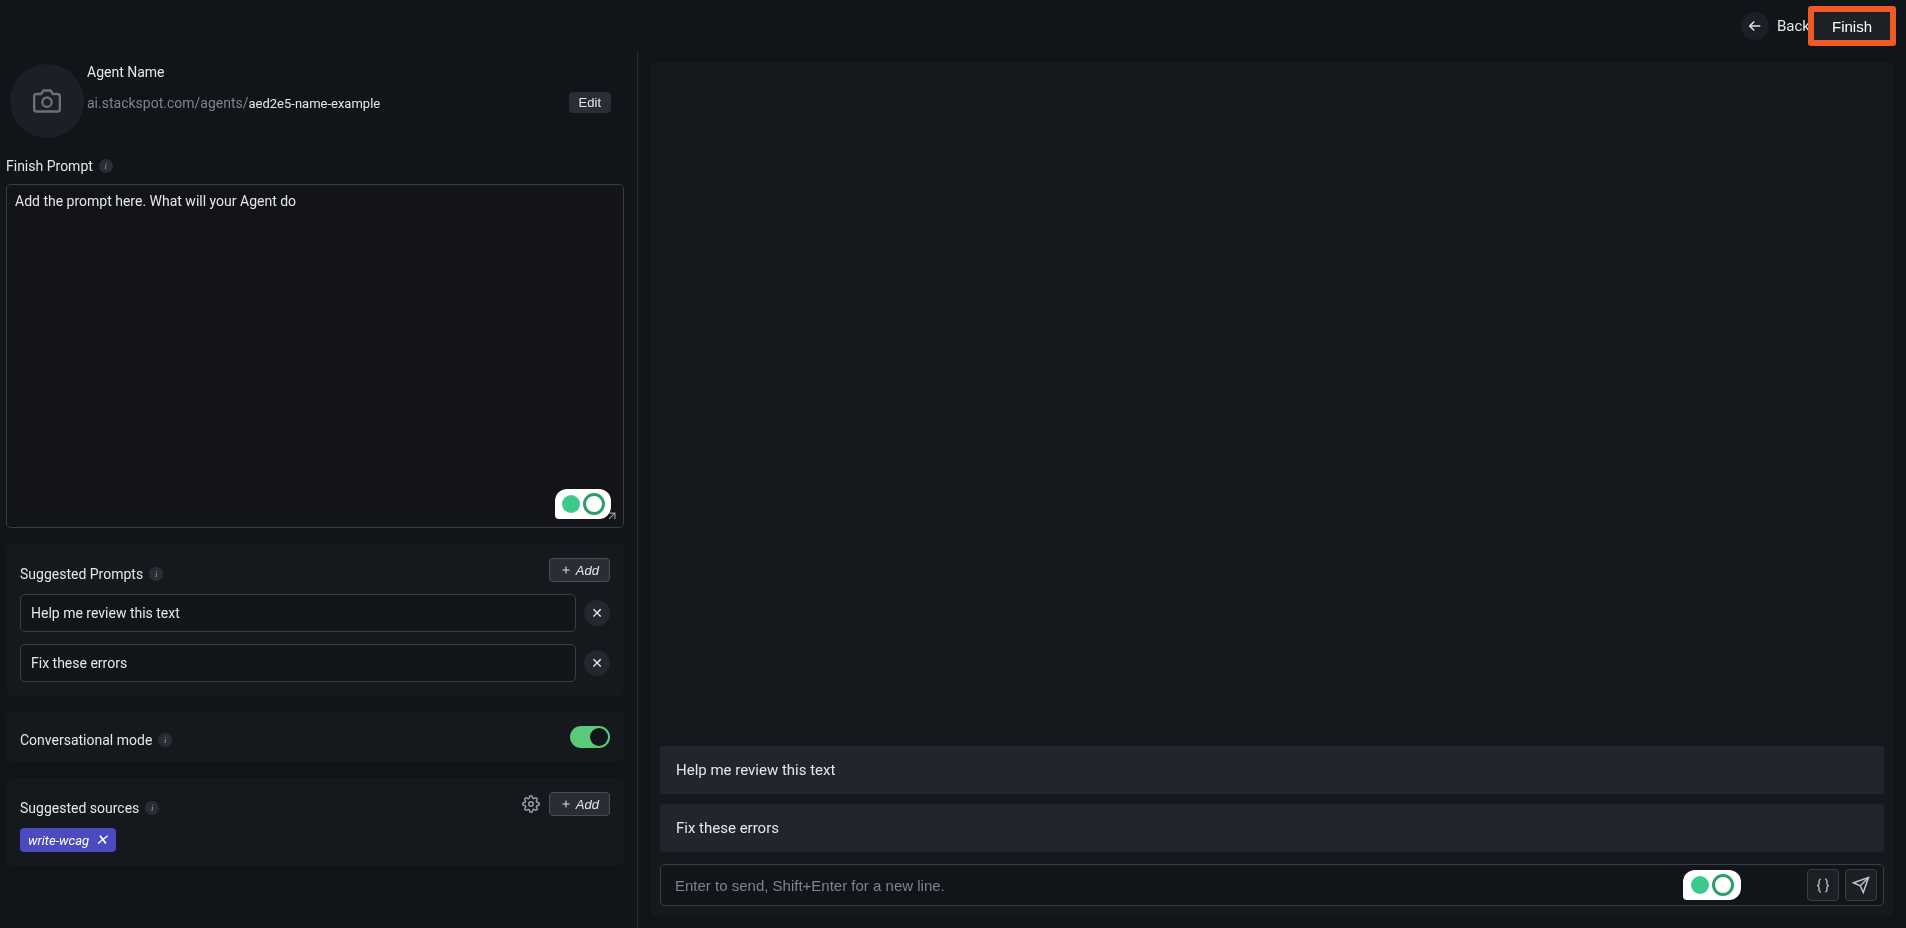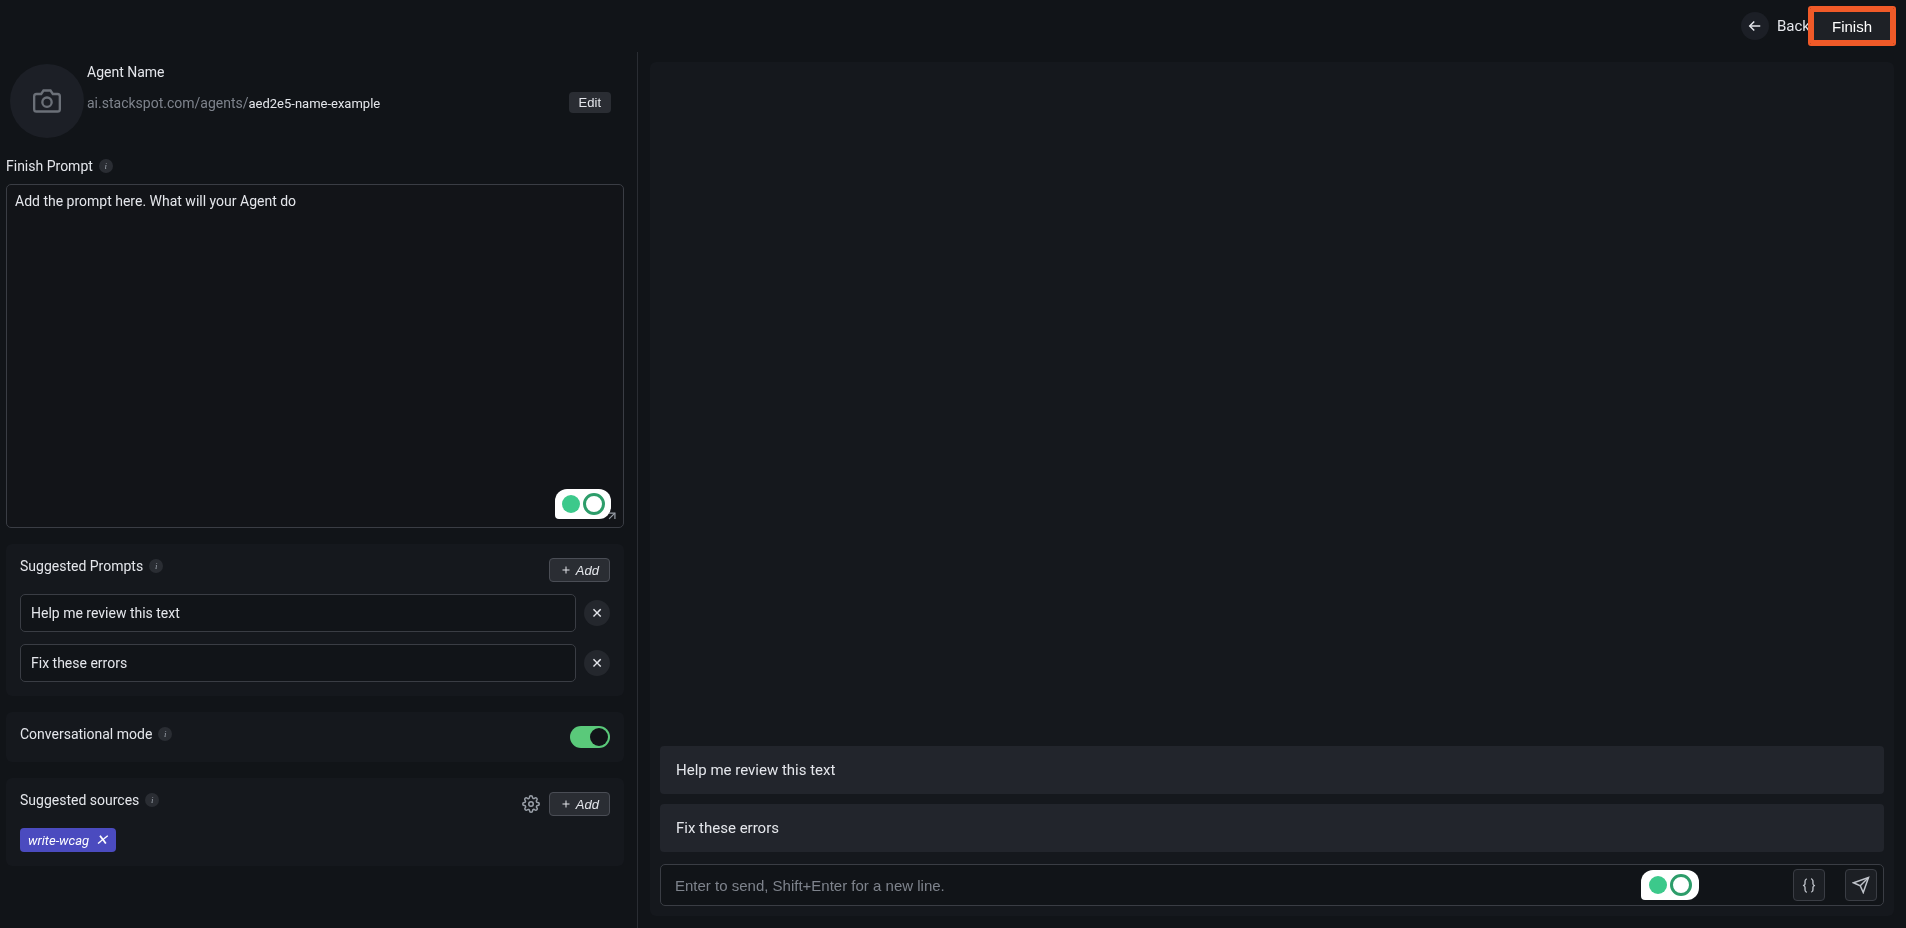--- a/index.html
+++ b/index.html
@@ -144,21 +144,21 @@
 
 
 .card {
   background:#15181d;
   border-radius:6px;
   padding: 14px 14px;
   margin-top: 16px;
   width: 618px;
 }
 .card-head {
-  display:flex; justify-content:space-between; align-items:flex-start;
+  display:flex; justify-content:space-between; align-items:flex-end;
 }
 .add-btn {
   height:24px; padding: 0 10px;
   background:#2a2d33; border:1px solid #4a4d55;
   color:#e4e6eb; border-radius:4px;
   display:flex; align-items:center; gap:4px;
   cursor:pointer; font-size:13px;font-style:italic;
 }
 .prompt-pill-row {
   display:flex; gap:8px; align-items:center;
@@ -216,21 +216,21 @@
   padding:0 16px; font-size:15px; margin-top:10px;
   cursor:pointer;
 }
 .input-bar {
   margin-top:12px;
   height:42px;
   background:#111418; border:1px solid #3a3d44;
   border-radius:5px;
   display:flex; align-items:center;
   padding:0 6px 0 14px;
-  gap:20px;
+  gap:6px;
 }
 .chat-input {
   flex:1; background:transparent; border:none;
   color:#e4e6eb; font-size:15px;
 }
 .chat-input::placeholder { color:#7e838c; }
 .ib-ext {
   width:58px; height:30px; background:#fff;
   border-radius:12px 12px 12px 4px;
   display:flex; align-items:center; justify-content:center; gap:3px;

